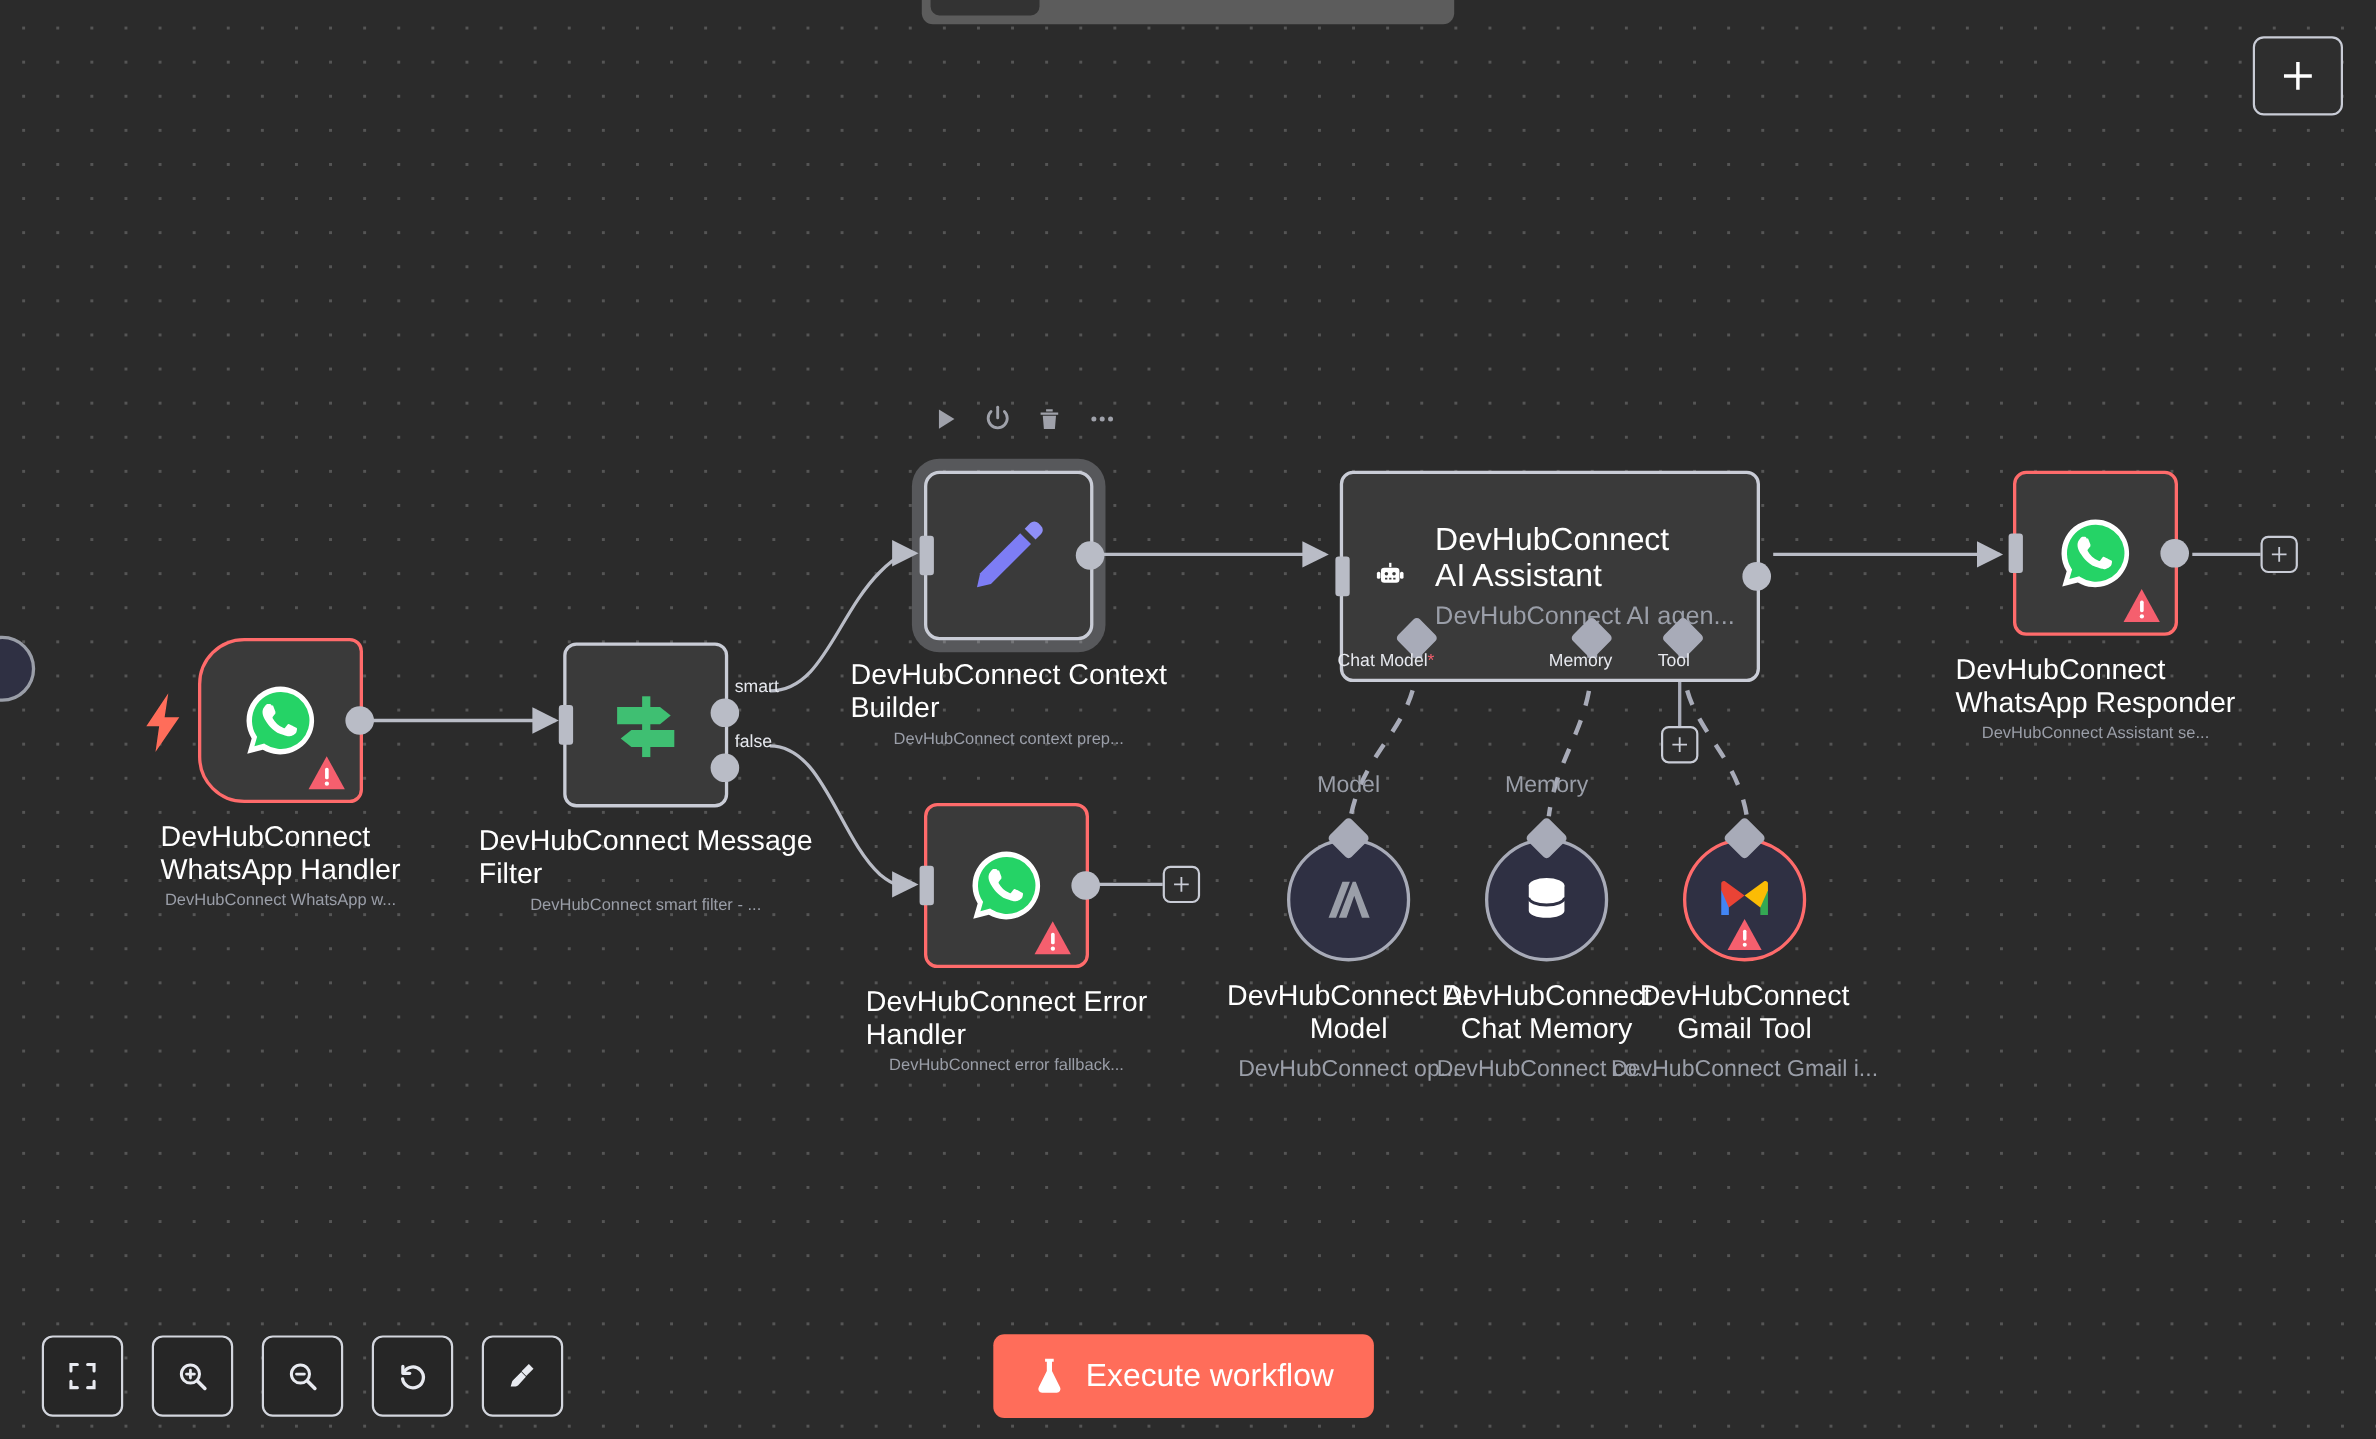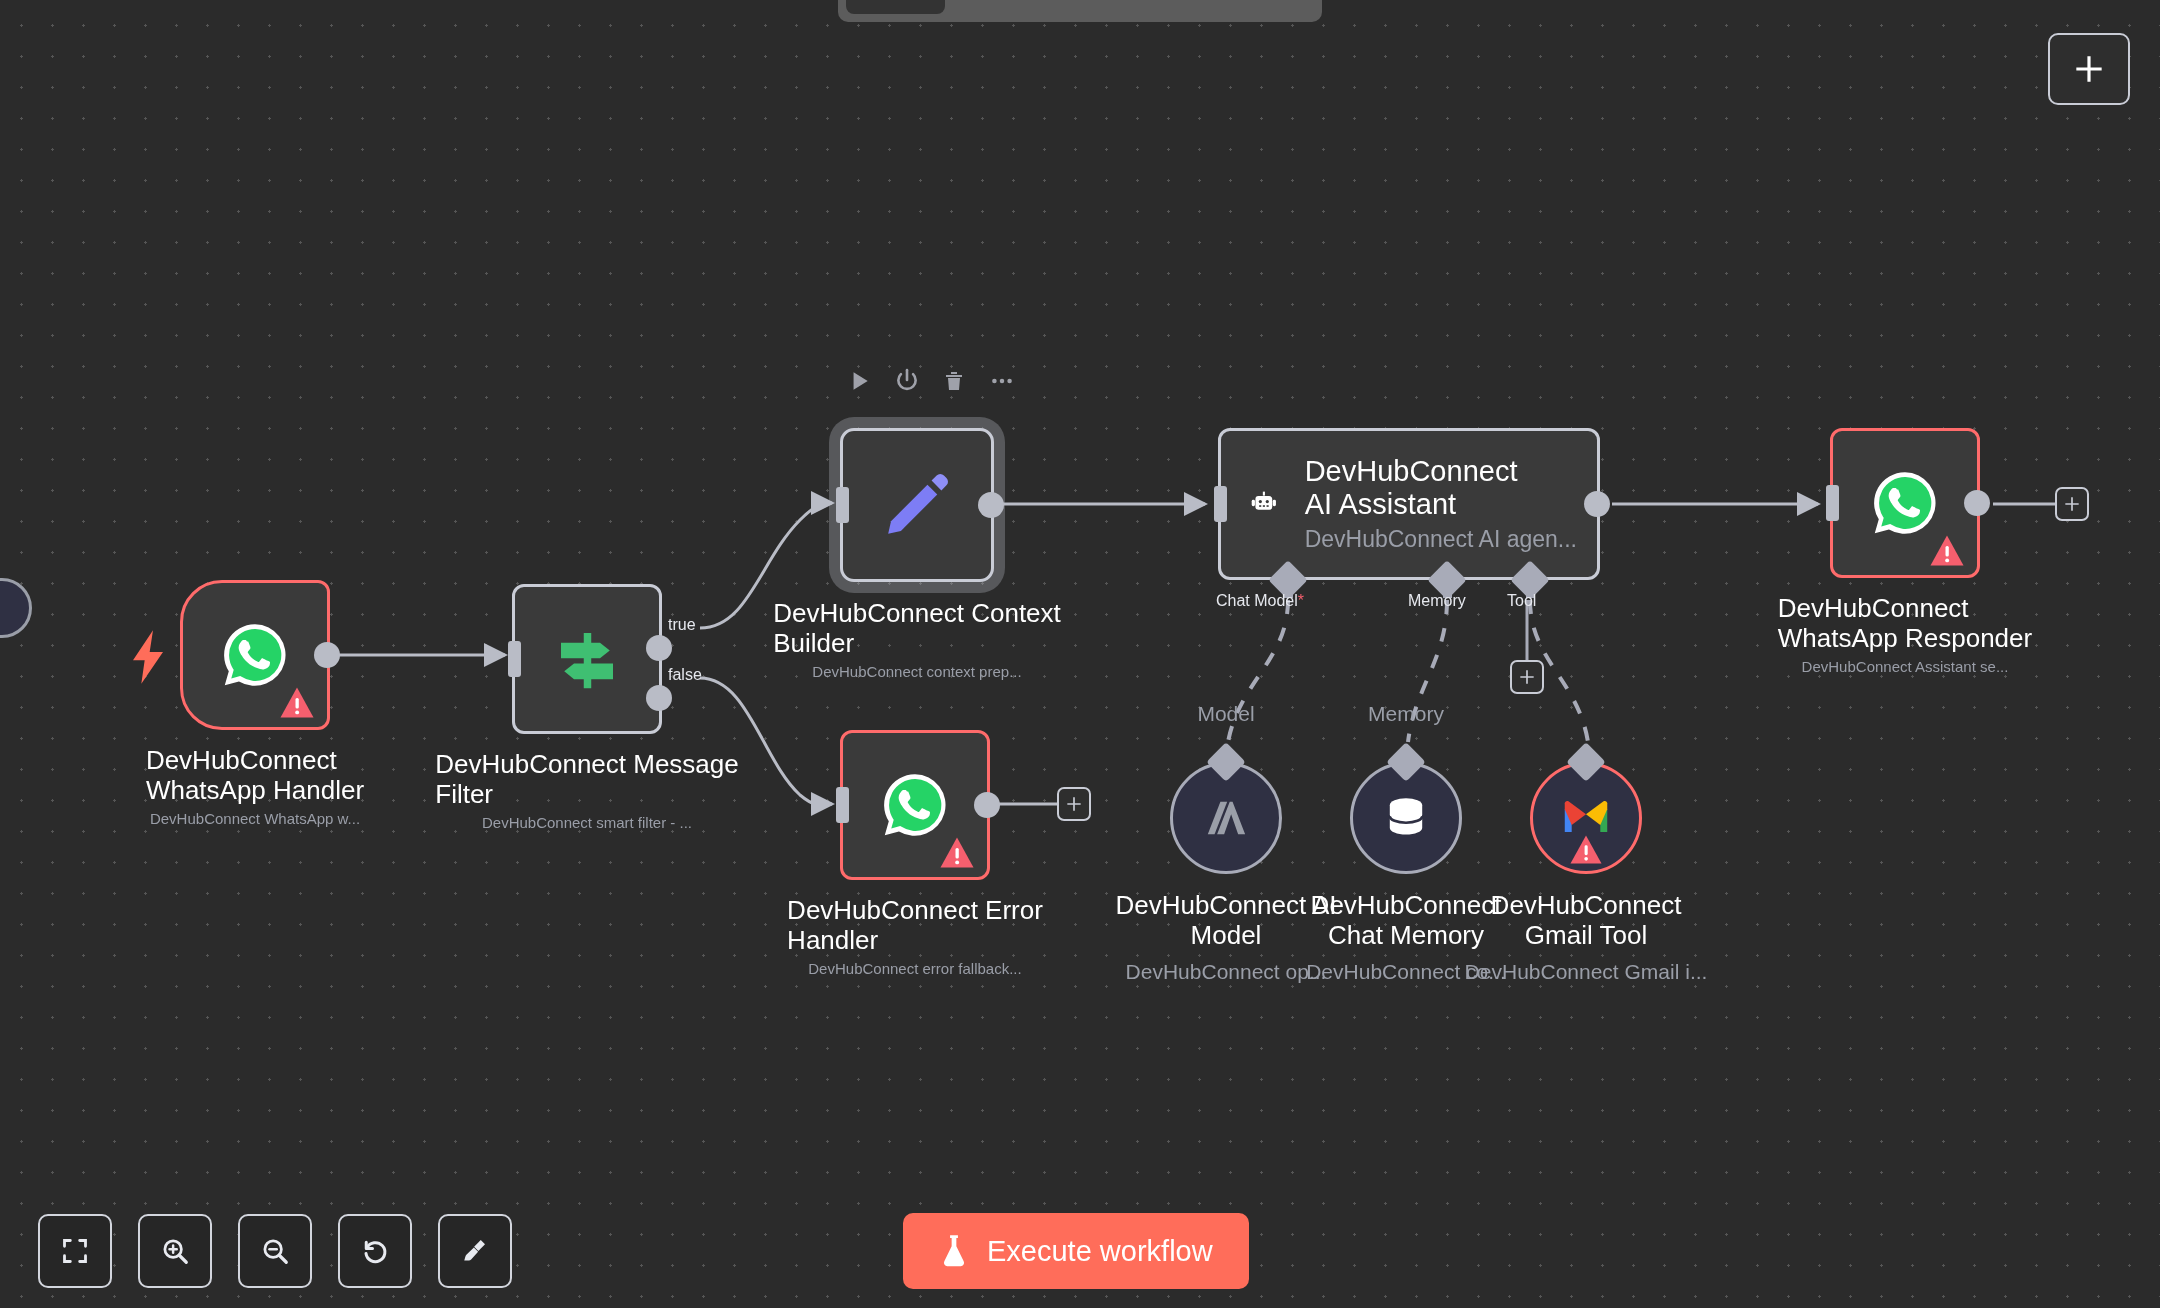--- a/index.html
+++ b/index.html
@@ -250,21 +250,21 @@
       <div class="dot-out" style="top:48px; margin-top:0;"></div>
       <div class="dot-out" style="top:98px; margin-top:0;"></div>
     </div>
     <div class="io-label" style="left:163px; top:616px; transform:translateY(-50%); position:fixed;"></div>
     <div class="nlabel" style="top:165px;">
       <div>DevHubConnect Message</div>
       <div>Filter</div>
     </div>
     <div class="nsub" style="top:230px;">DevHubConnect smart filter - ...</div>
   </div>
-  <div class="io-label" style="left:668px; top:616px;">true</div>
+  <div class="io-label" style="left:668px; top:616px;">smart</div>
   <div class="io-label" style="left:668px; top:666px;">false</div>
 
   <div class="node" id="node-context" style="left:840px; top:428px;">
     <div class="node-toolbar" style="left:6px; top:-60px;">
       <svg class="tb" width="26" height="26" viewBox="0 0 24 24">
         <path d="M7 4l13 8-13 8z" fill="#b9bcc6"></path>
       </svg>
       <svg class="tb" width="26" height="26" viewBox="0 0 24 24">
         <path d="M12 2v9" stroke="#b9bcc6" stroke-width="2.4" stroke-linecap="round" fill="none"></path>
         <path d="M6.4 5.6a8 8 0 1 0 11.2 0" stroke="#b9bcc6" stroke-width="2.4" stroke-linecap="round" fill="none"></path>
@@ -314,21 +314,21 @@
     </div>
     <div class="nsub" style="top:230px;">DevHubConnect error fallback...</div>
   </div>
   <div class="plus-btn" style="left:1057px; top:787px;">
     <svg width="20" height="20" viewBox="0 0 24 24">
       <path d="M11 4h2v7h7v2h-7v7h-2v-7H4v-2h7z" fill="#c9ccd6"></path>
     </svg>
   </div>
 
   <div class="node" id="node-agent" style="left:1218px; top:428px;">
-    <div class="nbody" style="width:382px;height:152px;">
+    <div class="nbody" style="width:382px;height:192px;">
       <div class="port-in"></div>
       <svg width="64" height="64" viewBox="0 0 24 24">
         <rect x="11.2" y="2" width="1.7" height="3.2" fill="#ffffff"></rect>
         <rect x="5.2" y="5.6" width="13.6" height="11" rx="2.4" fill="#ffffff"></rect>
         <rect x="2.2" y="8.6" width="2.6" height="5.2" rx="1.2" fill="#ffffff"></rect>
         <rect x="19.2" y="8.6" width="2.6" height="5.2" rx="1.2" fill="#ffffff"></rect>
         <circle cx="9.2" cy="10" r="1.3" fill="#3a3a3a"></circle>
         <circle cx="14.8" cy="10" r="1.3" fill="#3a3a3a"></circle>
         <rect x="8.2" y="13" width="1.7" height="1.3" fill="#3a3a3a"></rect>
         <rect x="11.2" y="13" width="1.7" height="1.3" fill="#3a3a3a"></rect>

